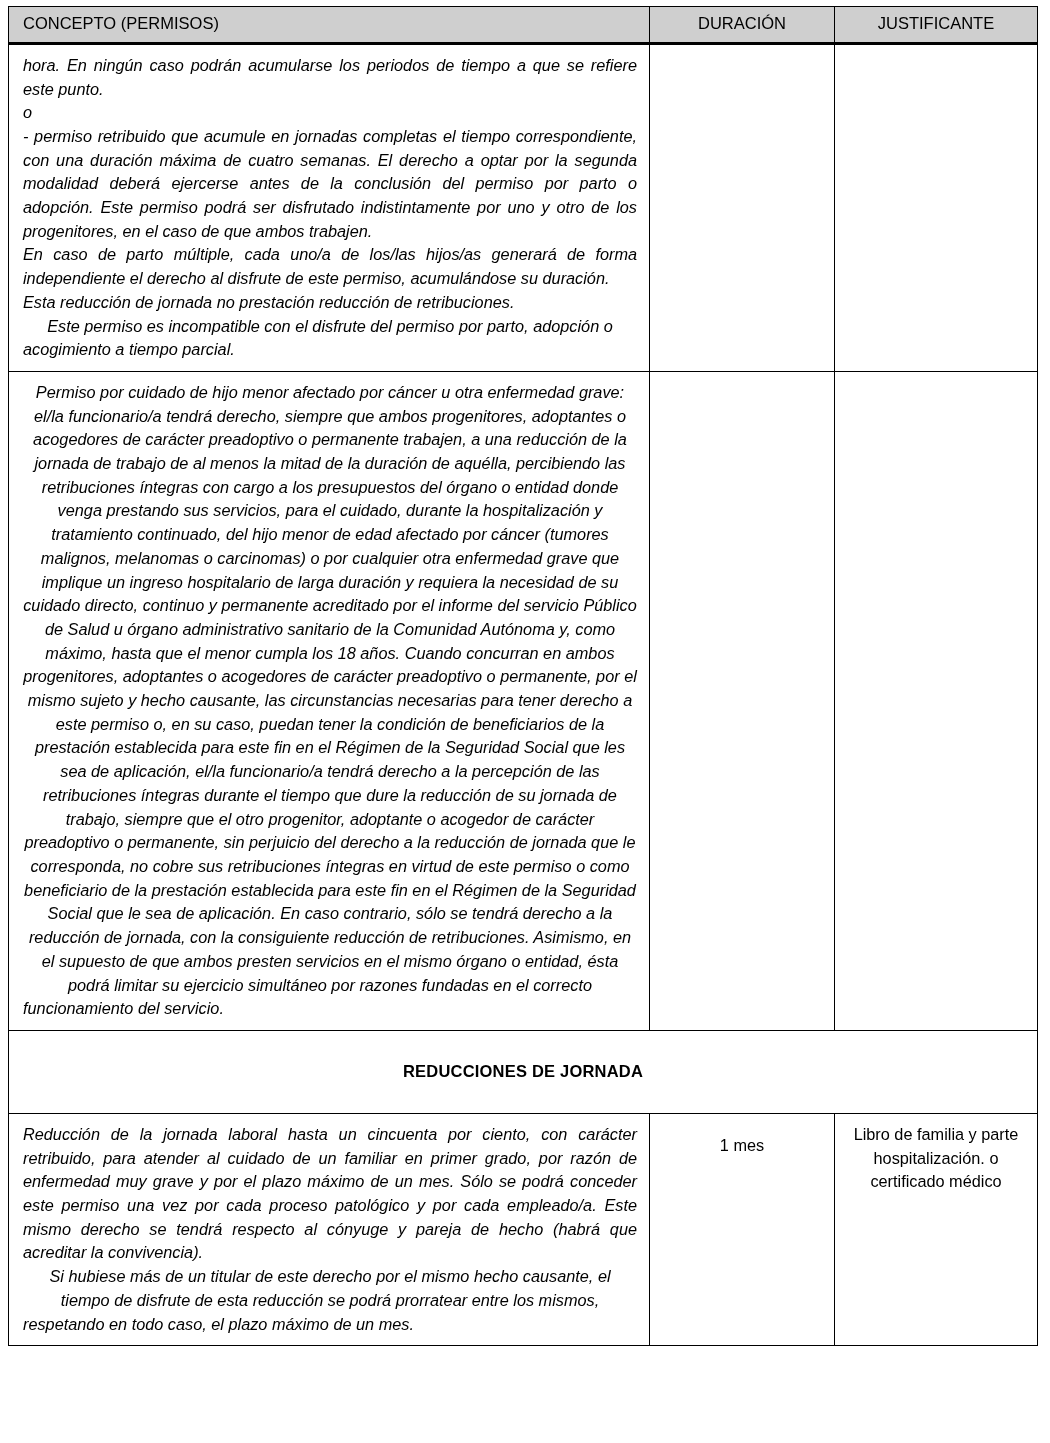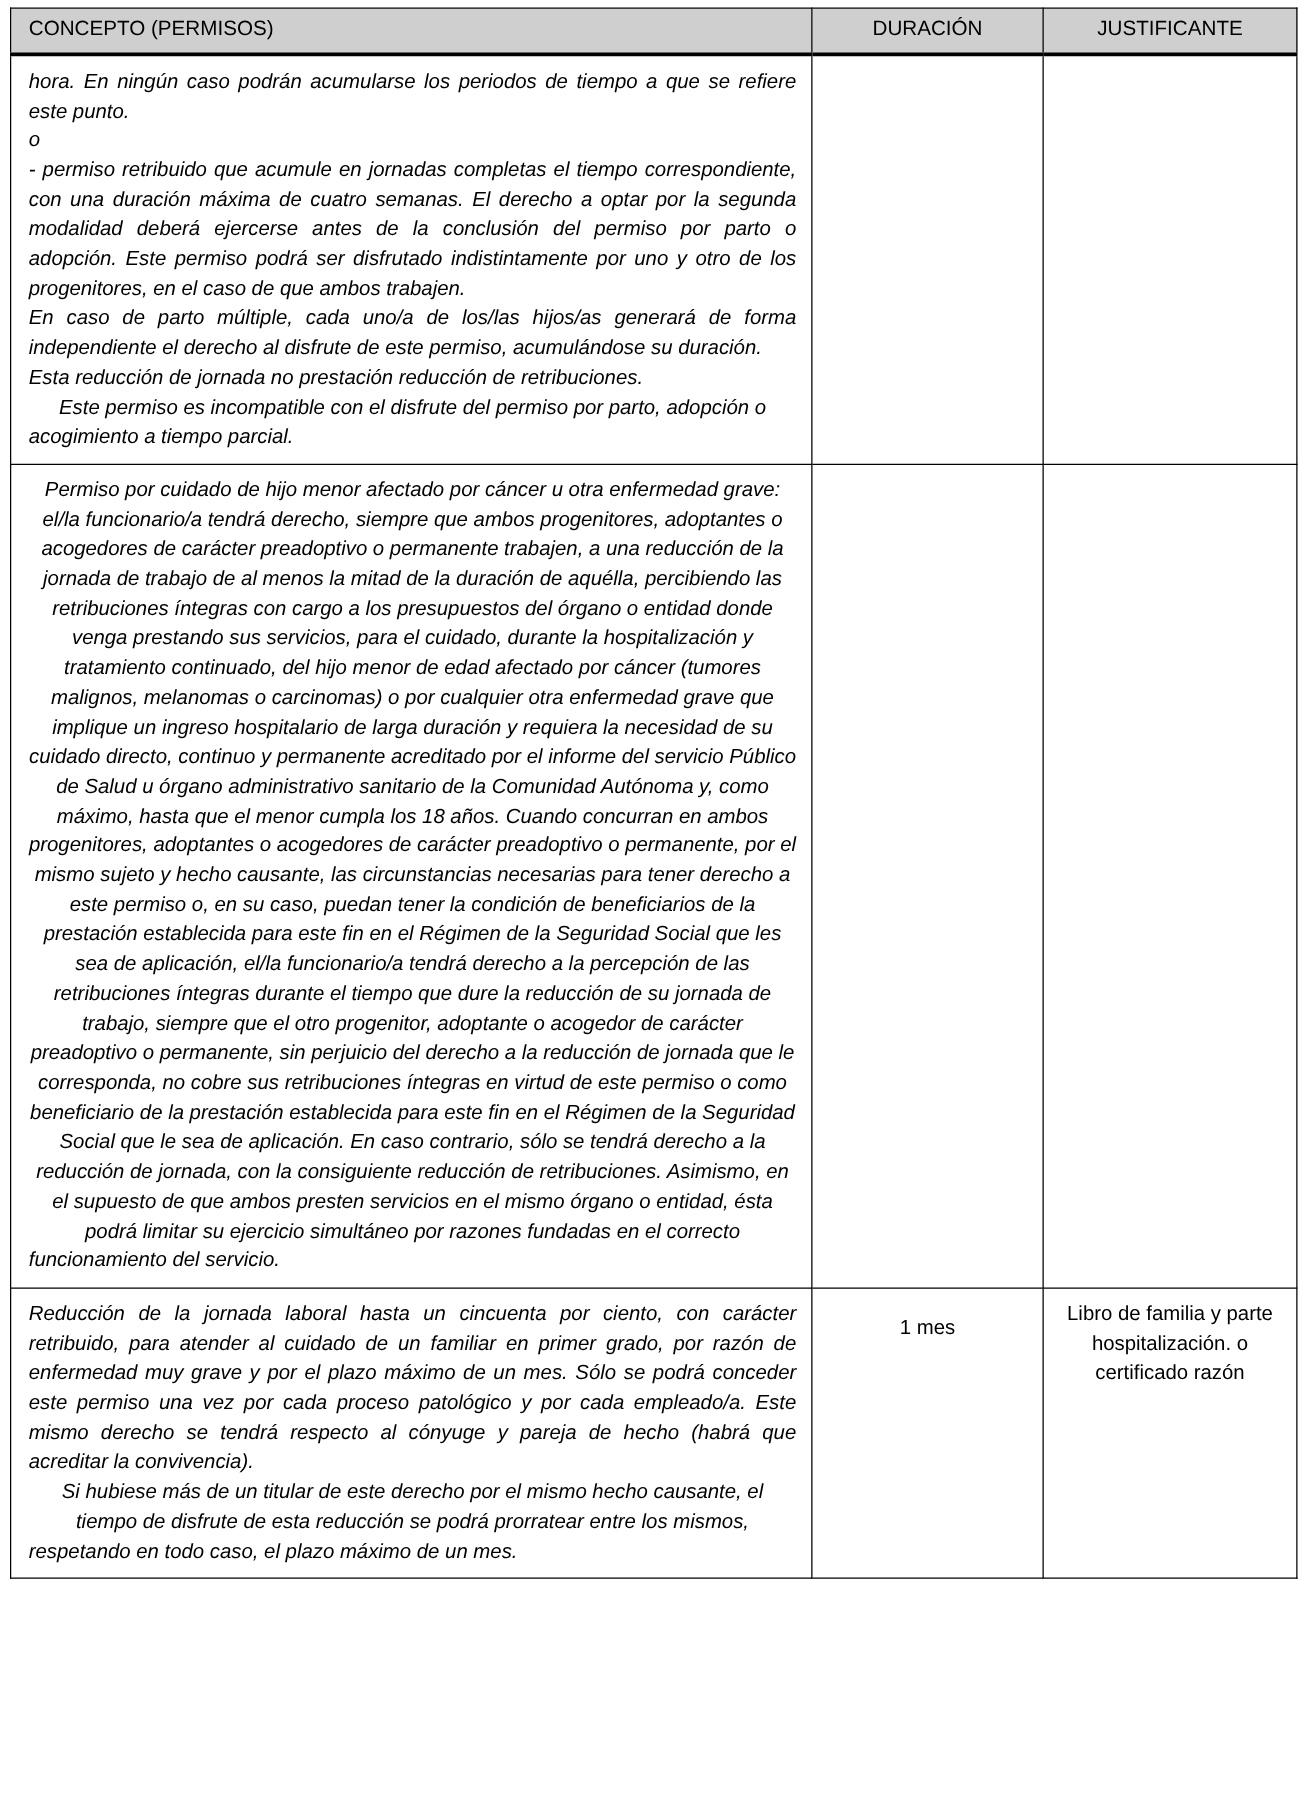--- a/index.html
+++ b/index.html
@@ -130,30 +130,33 @@
       </tr>
 
       <tr>
         <td class="cell-concepto">
           <p>Permiso por cuidado de hijo menor afectado por cáncer u otra enfermedad grave: el/la funcionario/a tendrá derecho, siempre que ambos progenitores, adoptantes o acogedores de carácter preadoptivo o permanente trabajen, a una reducción de la jornada de trabajo de al menos la mitad de la duración de aquélla, percibiendo las retribuciones íntegras con cargo a los presupuestos del órgano o entidad donde venga prestando sus servicios, para el cuidado, durante la hospitalización y tratamiento continuado, del hijo menor de edad afectado por cáncer (tumores malignos, melanomas o carcinomas) o por cualquier otra enfermedad grave que implique un ingreso hospitalario de larga duración y requiera la necesidad de su cuidado directo, continuo y permanente acreditado por el informe del servicio Público de Salud u órgano administrativo sanitario de la Comunidad Autónoma y, como máximo, hasta que el menor cumpla los 18 años. Cuando concurran en ambos progenitores, adoptantes o acogedores de carácter preadoptivo o permanente, por el mismo sujeto y hecho causante, las circunstancias necesarias para tener derecho a este permiso o, en su caso, puedan tener la condición de beneficiarios de la prestación establecida para este fin en el Régimen de la Seguridad Social que les sea de aplicación, el/la funcionario/a tendrá derecho a la percepción de las retribuciones íntegras durante el tiempo que dure la reducción de su jornada de trabajo, siempre que el otro progenitor, adoptante o acogedor de carácter preadoptivo o permanente, sin perjuicio del derecho a la reducción de jornada que le corresponda, no cobre sus retribuciones íntegras en virtud de este permiso o como beneficiario de la prestación establecida para este fin en el Régimen de la Seguridad Social que le sea de aplicación. En caso contrario, sólo se tendrá derecho a la reducción de jornada, con la consiguiente reducción de retribuciones. Asimismo, en el supuesto de que ambos presten servicios en el mismo órgano o entidad, ésta podrá limitar su ejercicio simultáneo por razones fundadas en el correcto funcionamiento del servicio.</p>
         </td>
         <td class="cell-duracion"></td>
         <td class="cell-justificante"></td>
       </tr>
 
+      <tr class="section-row">
+        <td colspan="3">REDUCCIONES DE JORNADA</td>
+      </tr>
 
       <tr>
         <td class="cell-concepto">
           <p>Reducción de la jornada laboral hasta un cincuenta por ciento, con carácter retribuido, para atender al cuidado de un familiar en primer grado, por razón de enfermedad muy grave y por el plazo máximo de un mes. Sólo se podrá conceder este permiso una vez por cada proceso patológico y por cada empleado/a. Este mismo derecho se tendrá respecto al cónyuge y pareja de hecho (habrá que acreditar la convivencia).</p>
           <p>Si hubiese más de un titular de este derecho por el mismo hecho causante, el tiempo de disfrute de esta reducción se podrá prorratear entre los mismos, respetando en todo caso, el plazo máximo de un mes.</p>
         </td>
         <td class="cell-duracion">
           <p>1 mes</p>
         </td>
         <td class="cell-justificante">
-          <p>Libro de familia y parte hospitalización. o certificado razón</p>
+          <p>Libro de familia y parte hospitalización. o certificado médico</p>
         </td>
       </tr>
 
     </tbody>
   </table>
 
 </div>
 
 </body></html>

